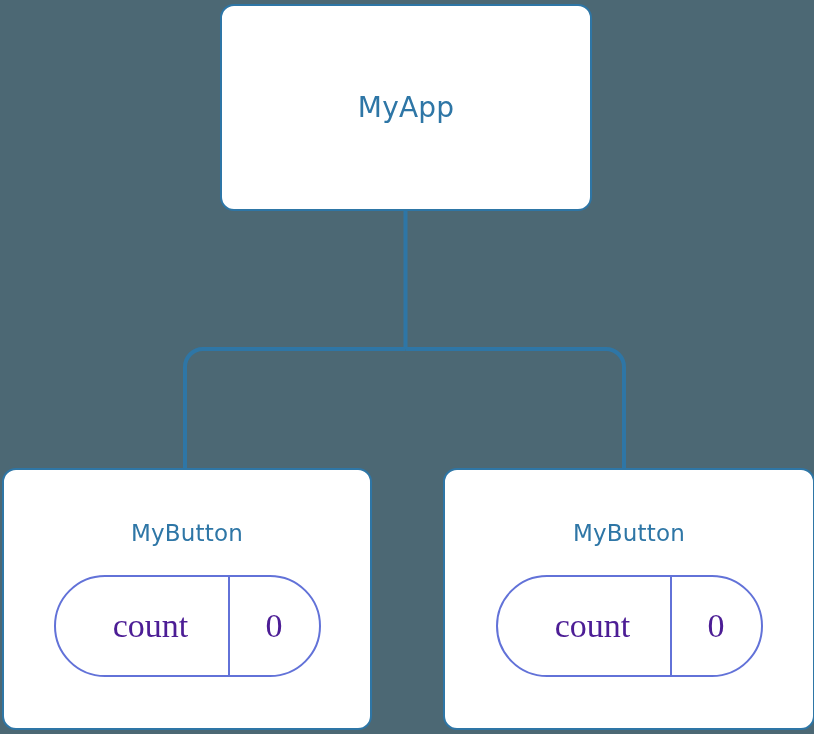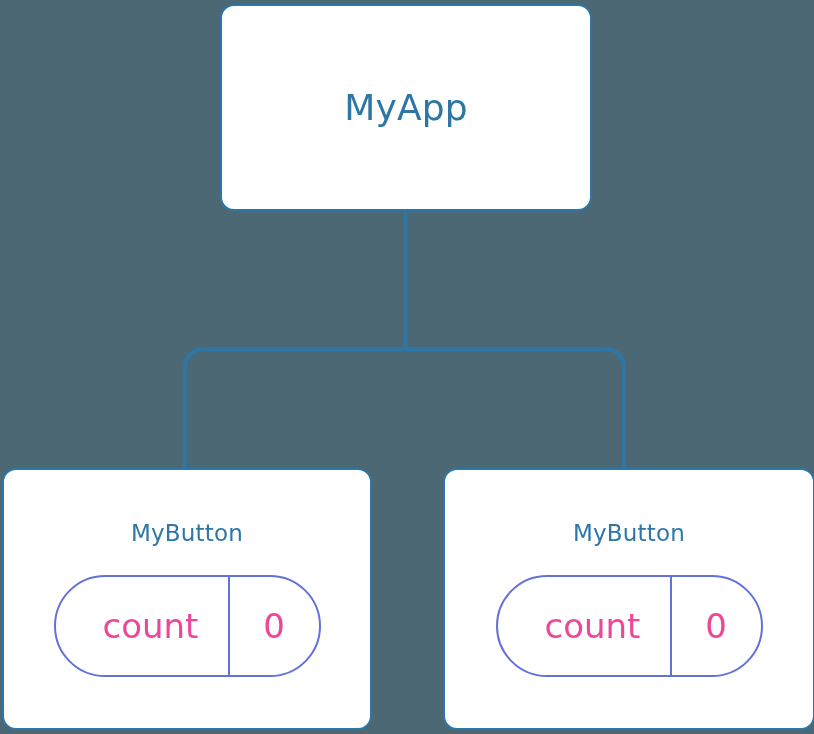--- a/index.html
+++ b/index.html
@@ -69,46 +69,47 @@
   .node-title {
     color: #2e76a6;
     font-size: 23px;
     font-weight: 400;
     line-height: 1;
     letter-spacing: 0.2px;
     white-space: nowrap;
   }
 
   .node-root .node-title {
-    font-size: 36px;
+    font-size: 28px;
     text-align: center;
   }
 
   
   .state-pill {
     margin-top: 30px;
     display: flex;
     align-items: stretch;
     border: 2px solid #6272d8;
     border-radius: 999px;
     height: 102px;
     box-sizing: border-box;
     overflow: hidden;
   }
 
   .pill-key,
   .pill-value {
     display: flex;
     align-items: center;
     justify-content: center;
-    color: #ec4899;
+    color: #4c1d95;
     font-size: 34px;
     line-height: 1;
     white-space: nowrap;
     box-sizing: border-box;
+    font-family: Liberation Serif, serif;
   }
 
   .pill-key {
     width: 172px;
     padding-left: 18px;
   }
 
   .pill-value {
     width: 91px;
     border-left: 2px solid #6272d8;

